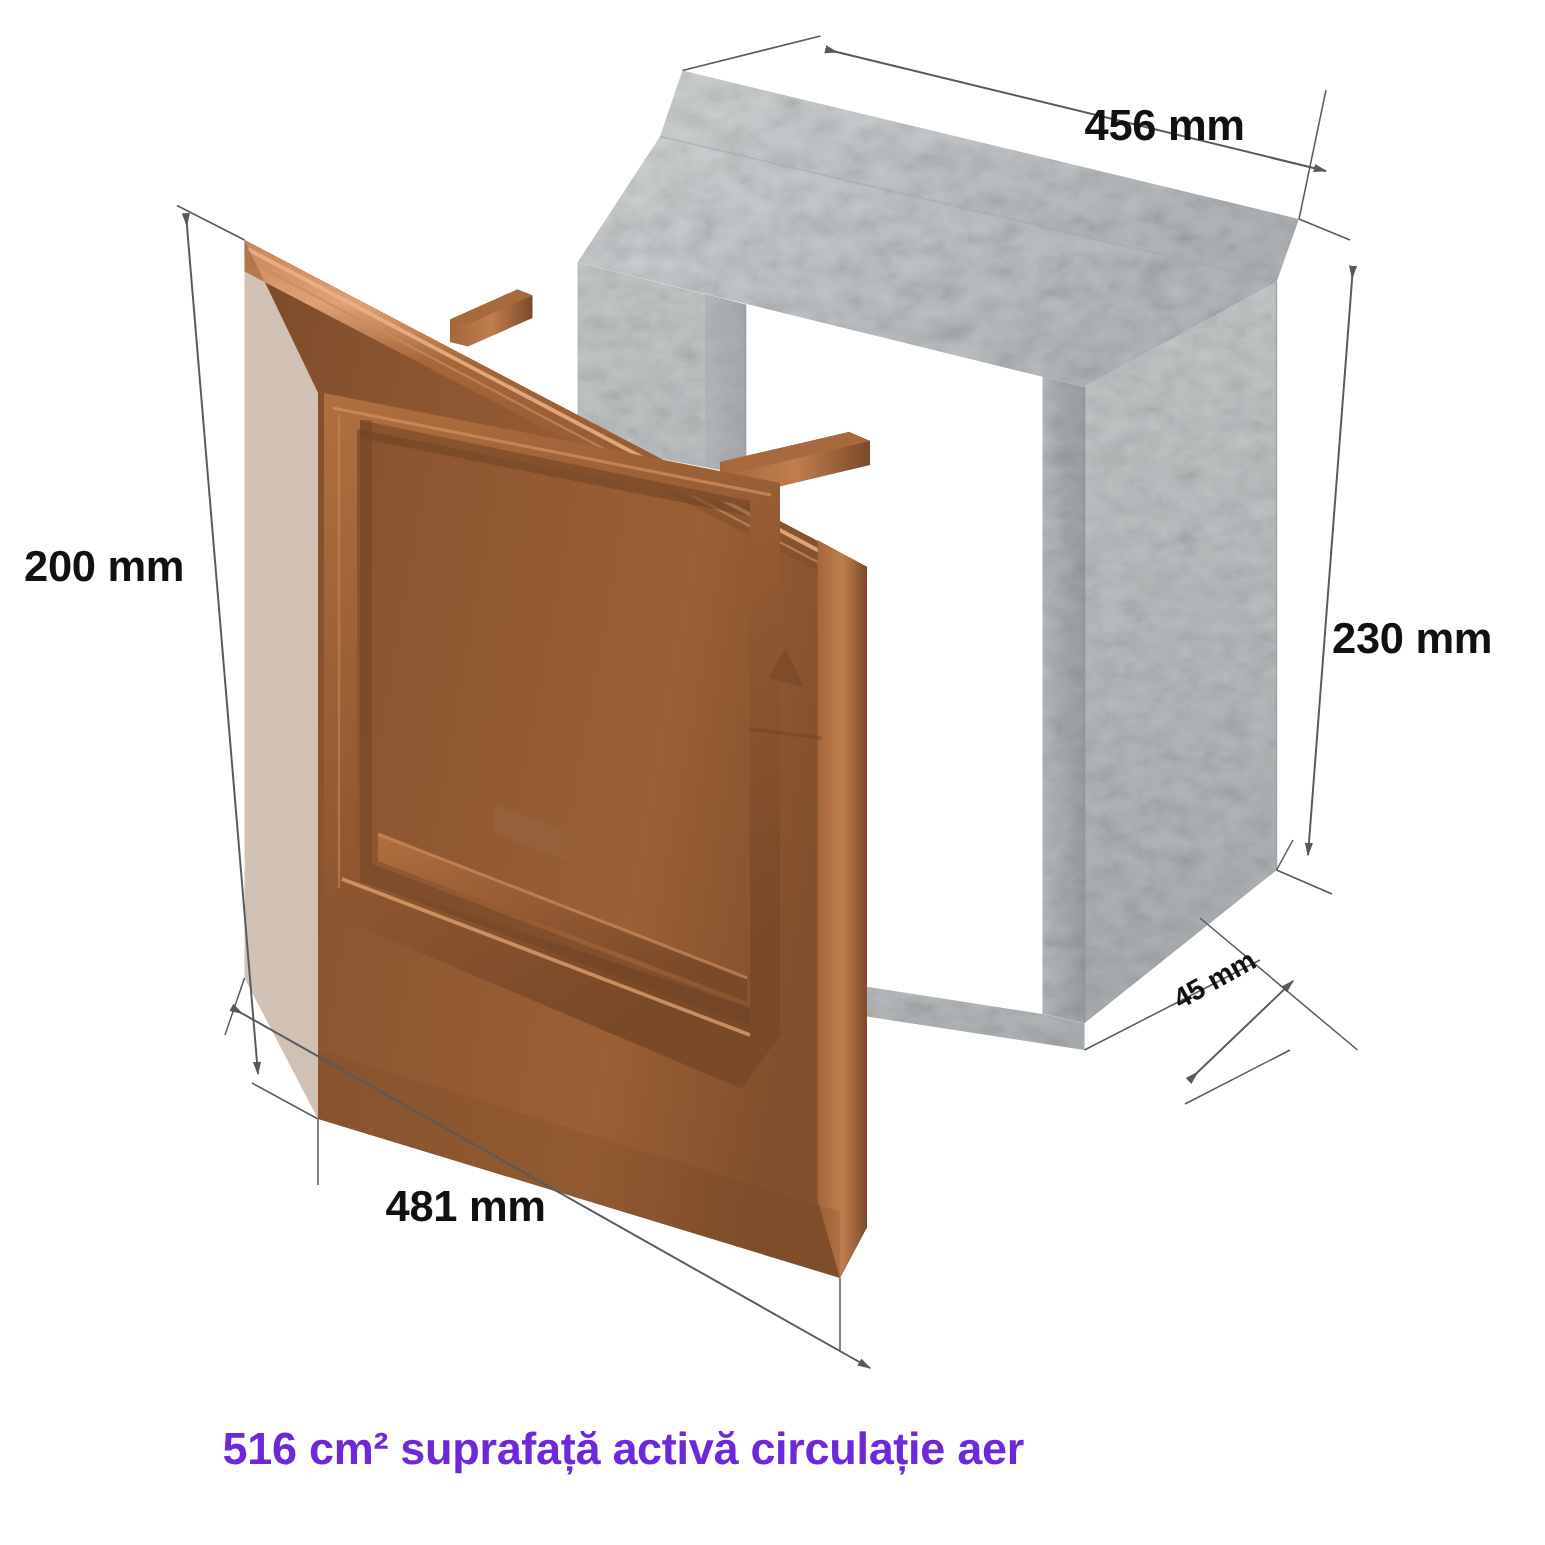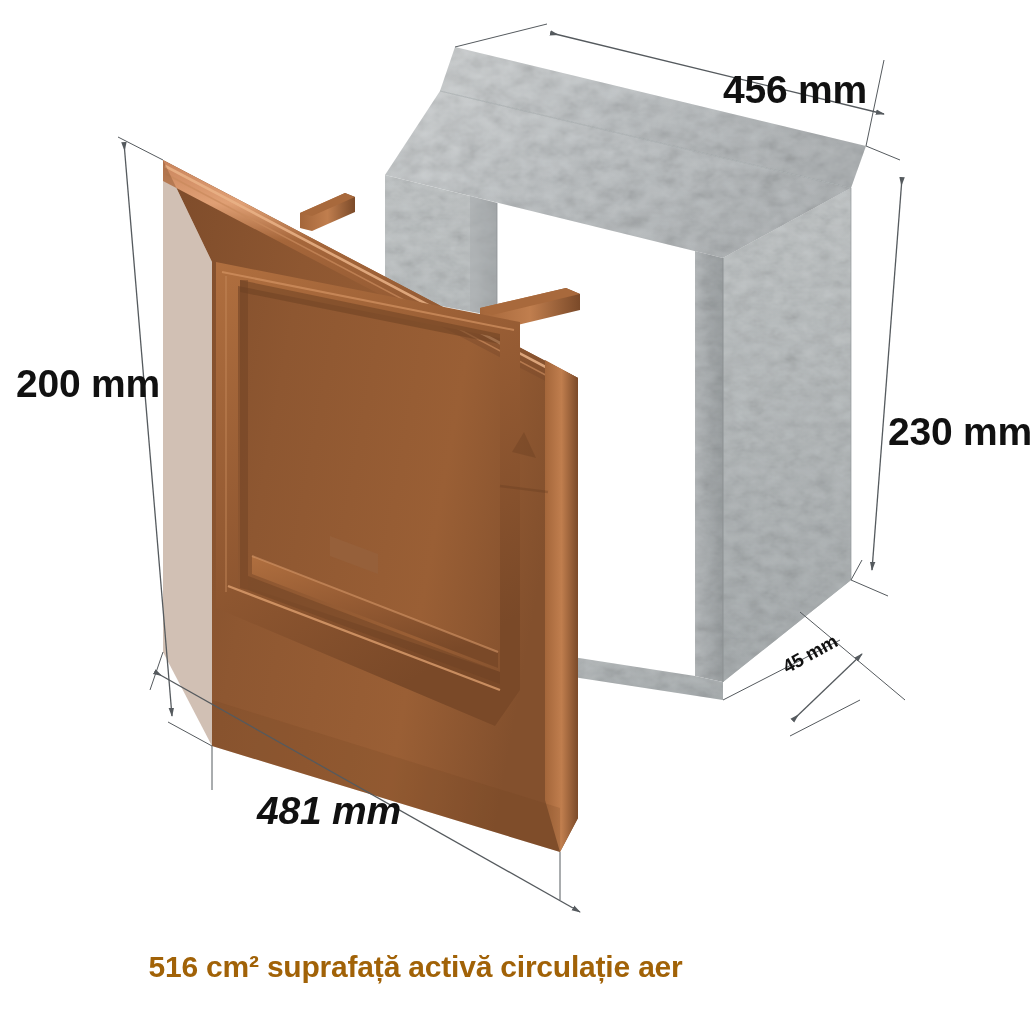--- a/index.html
+++ b/index.html
@@ -28,43 +28,43 @@
     height: 1030px;
   }
   .dim-label {
     position: absolute;
     font-family: "Liberation Sans", sans-serif;
     font-weight: bold;
     color: #111111;
     white-space: nowrap;
     letter-spacing: -0.2px;
   }
-  .dim-big { font-size: 39px; }
+  .dim-big { font-size: 29px; }
   .dim-small { font-size: 19px; }
 
   #label-456 { left: 723px; top: 68px; }
   #label-170 { left: 16px;  top: 362px; }
   #label-152 { left: 888px; top: 410px; }
-  #label-481 { left: 257px; top: 789px; font-style: italic; }
+  #label-481 { left: 257px; top: 789px; }
   #label-45  {
     left: 779px; top: 659px;
     transform: rotate(-29deg);
     transform-origin: left top;
   }
 
   #caption {
     position: absolute;
     left: 0;
     top: 950px;
     width: 831px;
     text-align: center;
     font-family: "Liberation Sans", sans-serif;
     font-weight: bold;
     font-size: 30px;
-    color: #a16207;
+    color: #6d28d9;
     letter-spacing: -0.2px;
   }
 </style>
 </head>
 <body>
 
 <div id="stage">
 
   <svg id="scene" viewBox="0 0 1030 1030">
     <defs>

